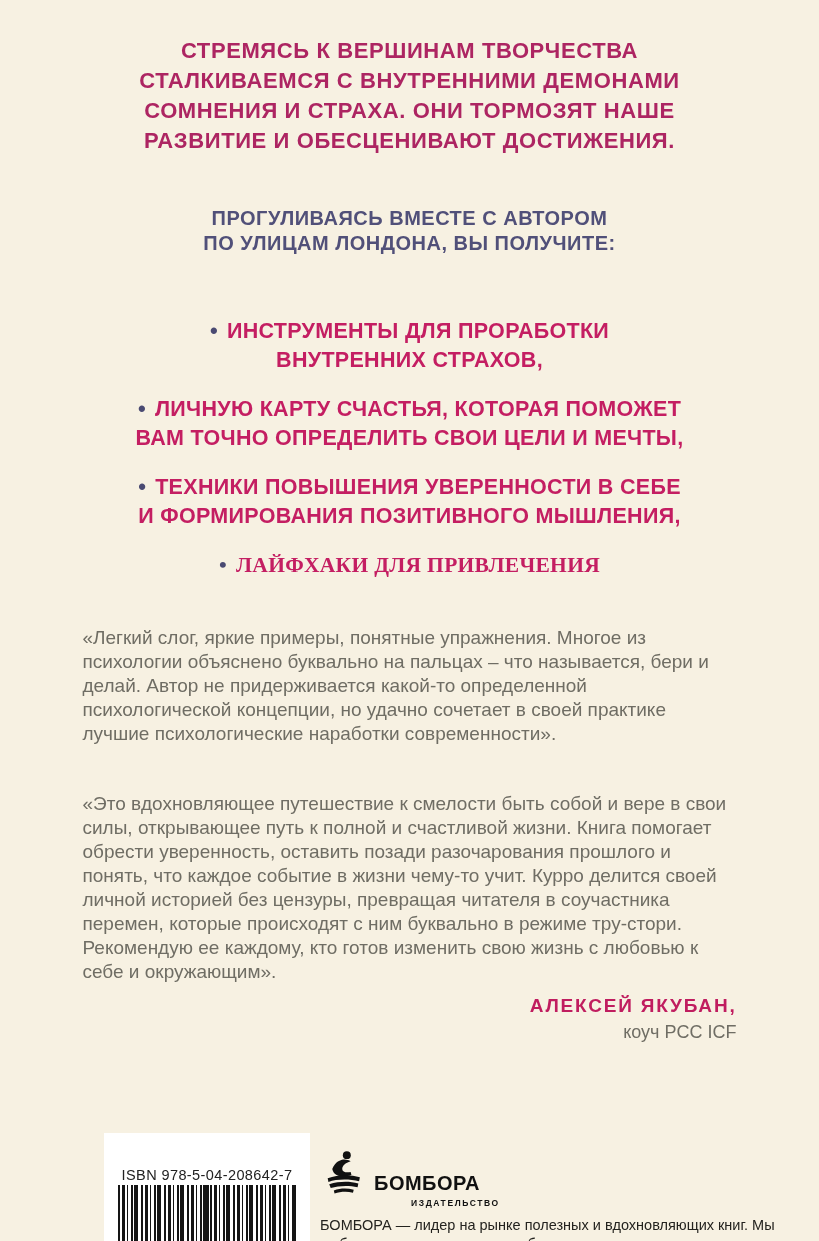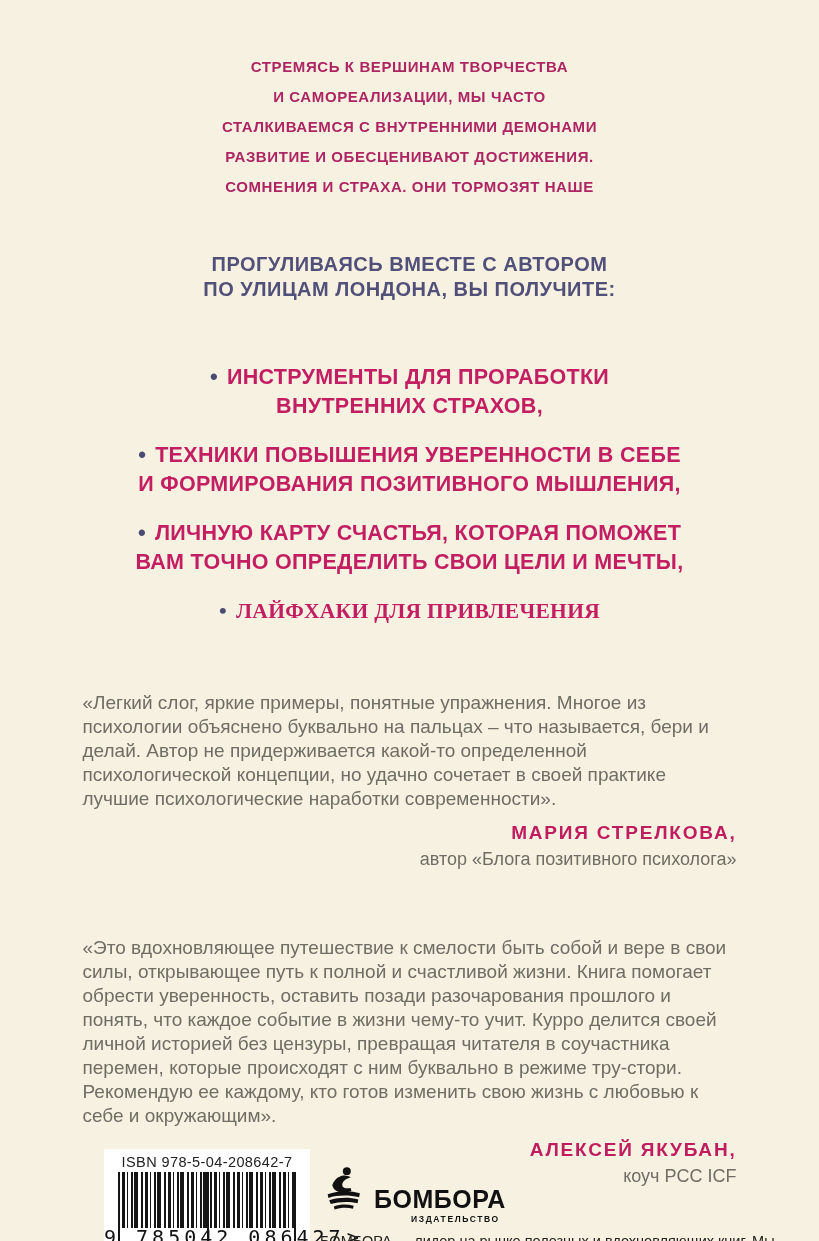--- a/index.html
+++ b/index.html
@@ -6,43 +6,43 @@
   body{
     width:819px;height:1241px;overflow:hidden;
     background:#f7f1e2;
     font-family:"Liberation Sans","DejaVu Sans",sans-serif;
     -webkit-font-smoothing:antialiased;
   }
   .cover{width:819px;height:1241px;position:relative;}
 
   
   .headline{
-    margin:52px auto 0;width:660px;text-align:center;
-    color:#ad2562;font-weight:bold;font-size:15px;line-height:30px;
+    margin:36px auto 0;width:660px;text-align:center;
+    color:#ad2562;font-weight:bold;font-size:22px;line-height:30px;
     letter-spacing:.6px;
   }
   
   .intro{
     margin:50px auto 0;width:620px;text-align:center;
     color:#515079;font-weight:bold;font-size:20px;line-height:25px;
     letter-spacing:.5px;
   }
   
   .bullets{margin:60px auto 0;width:680px;}
   .bullet-item{
     text-align:center;color:#c41e62;font-weight:bold;
     font-size:21.5px;line-height:29px;letter-spacing:.3px;
     margin-bottom:19px;
   }
   .bullet-item:last-child{margin-bottom:0;font-family:Liberation Serif, serif;}
   .dot{color:#4a4a72;margin-right:9px;font-size:22px;}
 
   
   .quote{
-    margin:65px auto 0;width:654px;
+    margin:46px auto 0;width:654px;
     color:#6f6d64;font-size:19px;line-height:24px;
   }
   .attribution{width:654px;margin:10px auto 0;text-align:right;}
   .attr-name{
     color:#c01d5f;font-weight:bold;font-size:19px;
     letter-spacing:1.8px;line-height:24px;
   }
   .attr-role{color:#6f6d64;font-size:18px;line-height:24px;margin-top:2px;}
 
   
@@ -50,20 +50,21 @@
     position:absolute;left:0;top:1097px;width:819px;
     display:flex;align-items:flex-start;
   }
   .barcode-box{
     margin-left:104px;width:206px;height:110px;background:#ffffff;
     box-sizing:border-box;padding-top:5px;flex:0 0 auto;
   }
   .isbn{
     text-align:center;color:#222;font-size:14.5px;letter-spacing:.4px;
     line-height:17px;
+    margin-top:29px;
   }
   .bars{
     position:relative;height:56px;margin:1px 14px 0;
     background:repeating-linear-gradient(90deg,
       #151515 0 2px,transparent 2px 4px,
       #151515 4px 7px,transparent 7px 9px,
       #151515 9px 10px,transparent 10px 13px,
       #151515 13px 15px,transparent 15px 16px,
       #151515 16px 20px,transparent 20px 23px);
   }
@@ -75,75 +76,70 @@
     font-size:20px;letter-spacing:4px;line-height:22px;
     white-space:nowrap;
   }
   .bsuffix{letter-spacing:0;margin-left:2px;}
 
   .pub{margin-left:10px;flex:1 1 auto;}
   .logo-row{display:flex;align-items:center;margin-top:2px;}
   .logo-icon{width:46px;height:46px;flex:0 0 auto;}
   .logo-text{margin-left:8px;}
   .logo-name{
-    color:#111;font-weight:bold;font-size:25px;line-height:25px;
+    color:#111;font-weight:bold;font-size:20px;line-height:25px;
     letter-spacing:.5px;
     margin-top:36px;
   }
   .logo-sub{
     color:#111;font-weight:bold;font-size:8.5px;letter-spacing:1.6px;
     margin-top:2px;
     padding-left:37px;
   }
   .pub-desc{
     margin:8px 0 0;width:462px;color:#24231f;
     font-size:14.5px;line-height:18.5px;
   }
 </style>
 </head>
 <body>
 
 <div class="cover">
 
   <div class="headline">
     <div>СТРЕМЯСЬ К ВЕРШИНАМ ТВОРЧЕСТВА</div>
-    <div>И САМОРЕАЛИЗАЦИИ, МЫ ЧАСТО</div>
     <div>СТАЛКИВАЕМСЯ С ВНУТРЕННИМИ ДЕМОНАМИ</div>
+    <div>СОМНЕНИЯ И СТРАХА. ОНИ ТОРМОЗЯТ НАШЕ</div>
     <div>РАЗВИТИЕ И ОБЕСЦЕНИВАЮТ ДОСТИЖЕНИЯ.</div>
-    <div>СОМНЕНИЯ И СТРАХА. ОНИ ТОРМОЗЯТ НАШЕ</div>
   </div>
 
   <div class="intro">
     <div>ПРОГУЛИВАЯСЬ ВМЕСТЕ С АВТОРОМ</div>
     <div>ПО УЛИЦАМ ЛОНДОНА, ВЫ ПОЛУЧИТЕ:</div>
   </div>
 
   <div class="bullets">
     <div class="bullet-item">
       <div><span class="dot">•</span><span>ИНСТРУМЕНТЫ ДЛЯ ПРОРАБОТКИ</span></div>
       <div>ВНУТРЕННИХ СТРАХОВ,</div>
     </div>
     <div class="bullet-item">
+      <div><span class="dot">•</span><span>ЛИЧНУЮ КАРТУ СЧАСТЬЯ, КОТОРАЯ ПОМОЖЕТ</span></div>
+      <div>ВАМ ТОЧНО ОПРЕДЕЛИТЬ СВОИ ЦЕЛИ И МЕЧТЫ,</div>
+    </div>
+    <div class="bullet-item">
       <div><span class="dot">•</span><span>ТЕХНИКИ ПОВЫШЕНИЯ УВЕРЕННОСТИ В СЕБЕ</span></div>
       <div>И ФОРМИРОВАНИЯ ПОЗИТИВНОГО МЫШЛЕНИЯ,</div>
-    </div>
-    <div class="bullet-item">
-      <div><span class="dot">•</span><span>ЛИЧНУЮ КАРТУ СЧАСТЬЯ, КОТОРАЯ ПОМОЖЕТ</span></div>
-      <div>ВАМ ТОЧНО ОПРЕДЕЛИТЬ СВОИ ЦЕЛИ И МЕЧТЫ,</div>
     </div>
     <div class="bullet-item">
       <div><span class="dot">•</span><span>ЛАЙФХАКИ ДЛЯ ПРИВЛЕЧЕНИЯ</span></div>
     </div>
   </div>
 
   <p class="quote">«Легкий слог, яркие примеры, понятные упражнения. Многое из психологии объяснено буквально на пальцах – что называется, бери и делай. Автор не придерживается какой-то определенной психологической концепции, но удачно сочетает в своей практике лучшие психологические наработки современности».</p>
-  <div class="attribution">
-    <div class="attr-name">МАРИЯ СТРЕЛКОВА,</div>
-    <div class="attr-role">автор «Блога позитивного психолога»</div>
-  </div>
 
   <p class="quote">«Это вдохновляющее путешествие к смелости быть собой и вере в свои силы, открывающее путь к полной и счастливой жизни. Книга помогает обрести уверенность, оставить позади разочарования прошлого и понять, что каждое событие в жизни чему-то учит. Курро делится своей личной историей без цензуры, превращая читателя в соучастника перемен, которые происходят с ним буквально в режиме тру-стори. Рекомендую ее каждому, кто готов изменить свою жизнь с любовью к себе и окружающим».</p>
   <div class="attribution">
     <div class="attr-name">АЛЕКСЕЙ ЯКУБАН,</div>
     <div class="attr-role">коуч PCC ICF</div>
   </div>
 
   <div class="footer">
 
     <div class="barcode-box">

